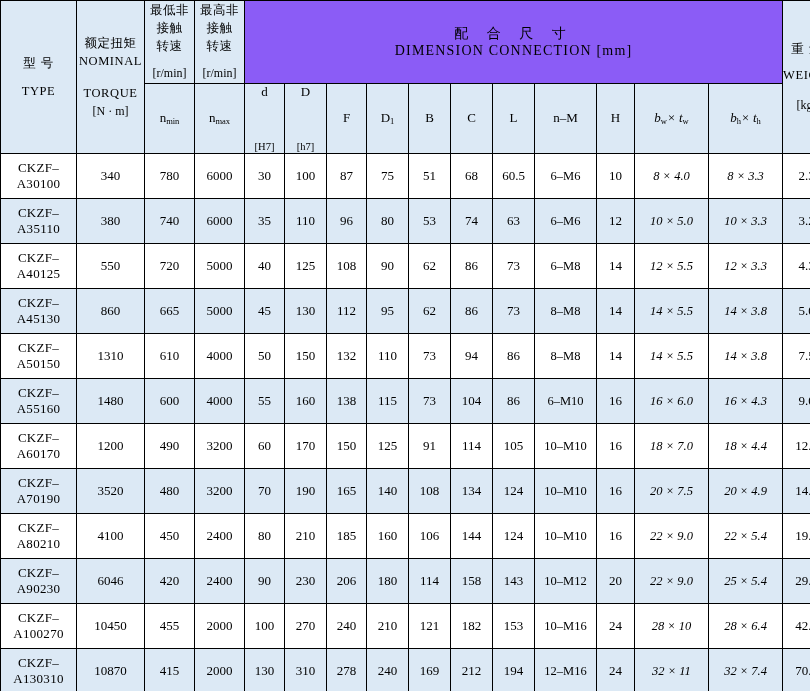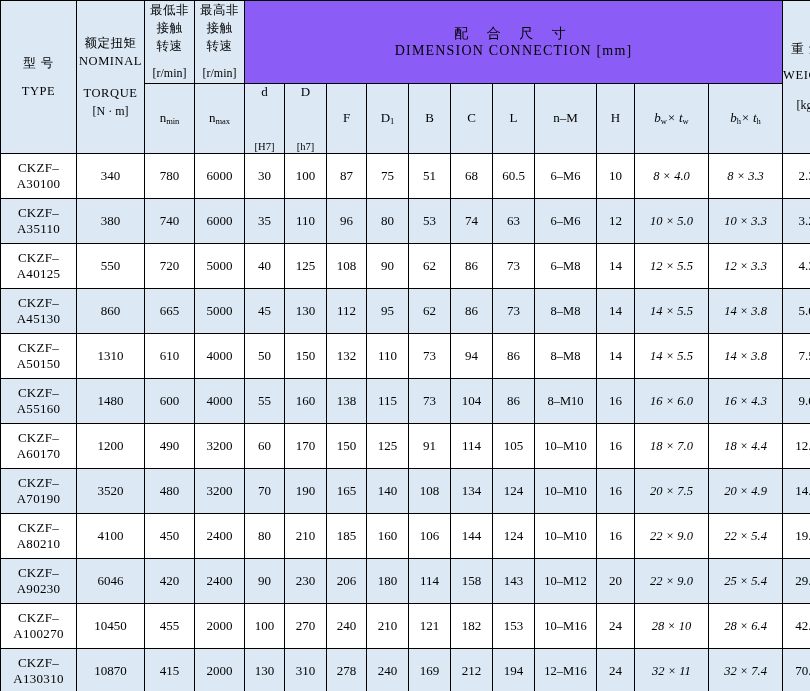--- a/index.html
+++ b/index.html
@@ -282,21 +282,21 @@
         <td class="data">1480</td>
         <td class="data">600</td>
         <td class="data">4000</td>
         <td class="data">55</td>
         <td class="data">160</td>
         <td class="data">138</td>
         <td class="data">115</td>
         <td class="data">73</td>
         <td class="data">104</td>
         <td class="data">86</td>
-        <td class="data bolt">8–M10</td>
+        <td class="data bolt">6–M10</td>
         <td class="data">16</td>
         <td class="data bw">16 × 6.0</td>
         <td class="data bw">16 × 4.3</td>
         <td class="data">9.0</td>
       </tr>
       <tr class="row-light">
         <td class="data type">CKZF–A60170</td>
         <td class="data">1200</td>
         <td class="data">490</td>
         <td class="data">3200</td>

